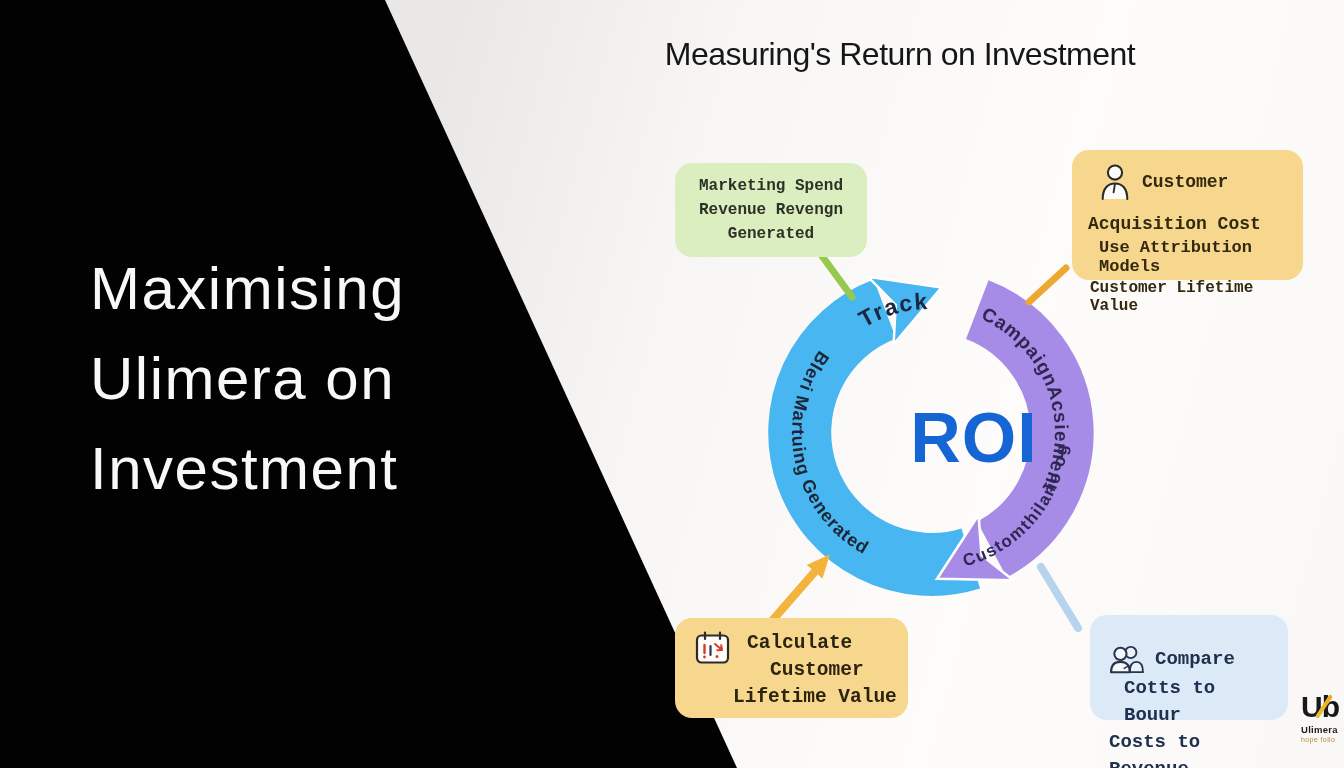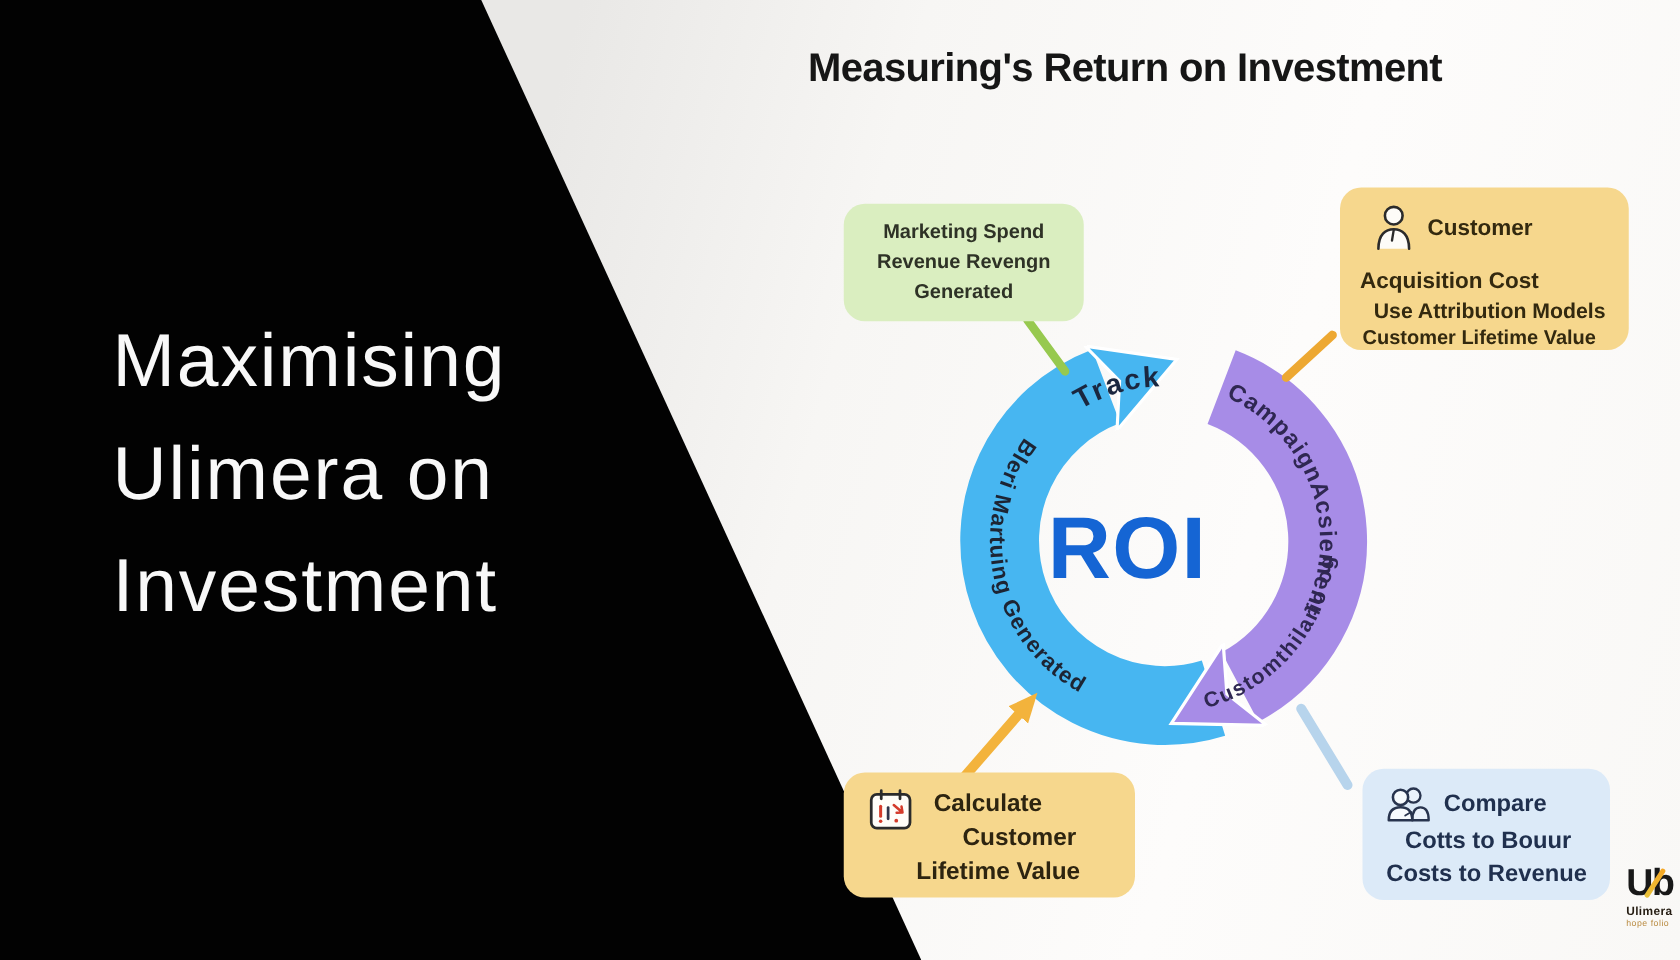--- a/index.html
+++ b/index.html
@@ -16,29 +16,29 @@
     filter:drop-shadow(18px 6px 30px rgba(90,90,90,.55));
     z-index:1;
   }
   .headline{
     position:absolute;left:78px;top:244px;z-index:3;
     color:#f8f8f8;font-size:60px;font-weight:400;letter-spacing:1.5px;
     line-height:90px;white-space:nowrap;margin-left:12px;
   }
   .main-title{
     position:absolute;left:600px;top:36px;width:600px;z-index:3;
-    text-align:center;color:#161616;font-size:32px;font-weight:700;letter-spacing:-.5px;
+    text-align:center;color:#161616;font-size:32px;font-weight:400;letter-spacing:-.5px;
     white-space:nowrap;
   }
   .cycle-svg{position:absolute;left:0;top:0;z-index:2;}
   .roi{
-    position:absolute;left:802px;top:398px;width:200px;z-index:3;
+    position:absolute;left:874px;top:398px;width:200px;z-index:3;
     text-align:center;font-size:70px;font-weight:700;color:#1565d4;letter-spacing:1px;
   }
-  .box{position:absolute;z-index:3;border-radius:17px;box-sizing:border-box;}
+  .box{position:absolute;z-index:3;border-radius:17px;box-sizing:border-box;font-family:Liberation Mono, monospace;}
   .box-marketing{
     left:675px;top:163px;width:192px;height:94px;background:#daeec0;
     display:flex;flex-direction:column;justify-content:center;align-items:center;
     font-size:16px;font-weight:700;color:#2e3226;line-height:24px;text-align:center;
   }
   .box-acquisition{
     left:1072px;top:150px;width:231px;height:130px;background:#f6d78d;
     padding:13px 14px;color:#33290f;
   }
   .acq-row1{display:flex;align-items:center;gap:10px;margin-left:12px;}
@@ -49,21 +49,21 @@
   .box-calculate{
     left:675px;top:618px;width:233px;height:100px;background:#f6d78d;
     padding:12px 10px;color:#2d2410;font-size:19.5px;font-weight:700;line-height:27px;
   }
   .calc-icon{position:absolute;left:20px;top:13px;}
   .calc-l1{margin-left:62px;}
   .calc-l2{margin-left:85px;}
   .calc-l3{margin-left:48px;}
   .box-compare{
     left:1090px;top:615px;width:198px;height:105px;background:#dceaf8;
-    padding:13px 14px;color:#20304e;font-size:19px;font-weight:700;line-height:27px;
+    padding:29px 14px;color:#20304e;font-size:19px;font-weight:700;line-height:27px;
   }
   .cmp-row1{display:flex;align-items:center;gap:9px;margin-left:4px;}
   .cmp-l2{margin-left:20px;}
   .cmp-l3{margin-left:5px;}
   .logo{position:absolute;left:1301px;top:692px;z-index:3;width:60px;}
   .logo-mark{position:relative;font-size:30px;font-weight:800;color:#181818;line-height:30px;letter-spacing:-1px;}
   .logo-slash{position:absolute;left:21px;top:1px;width:4px;height:27px;background:linear-gradient(#f5a623,#e8c23a);transform:rotate(33deg);border-radius:2px;}
   .logo-name{font-size:9.5px;font-weight:700;color:#241c12;margin-top:2px;letter-spacing:.3px;}
   .logo-tag{font-size:7px;color:#b98a3f;margin-top:1px;letter-spacing:.4px;}
 </style>

